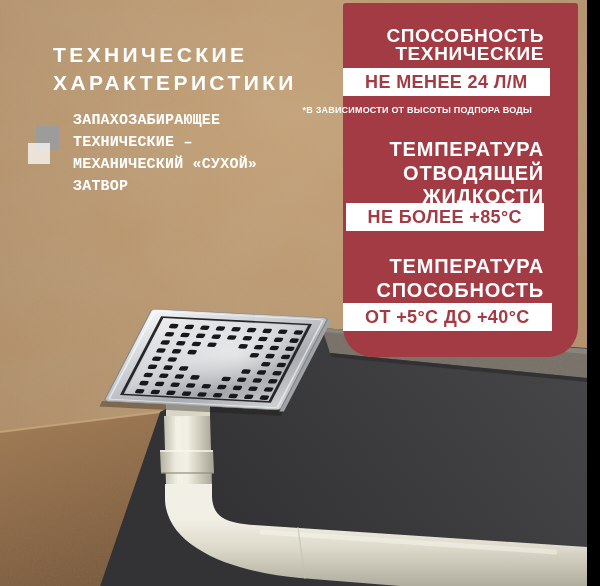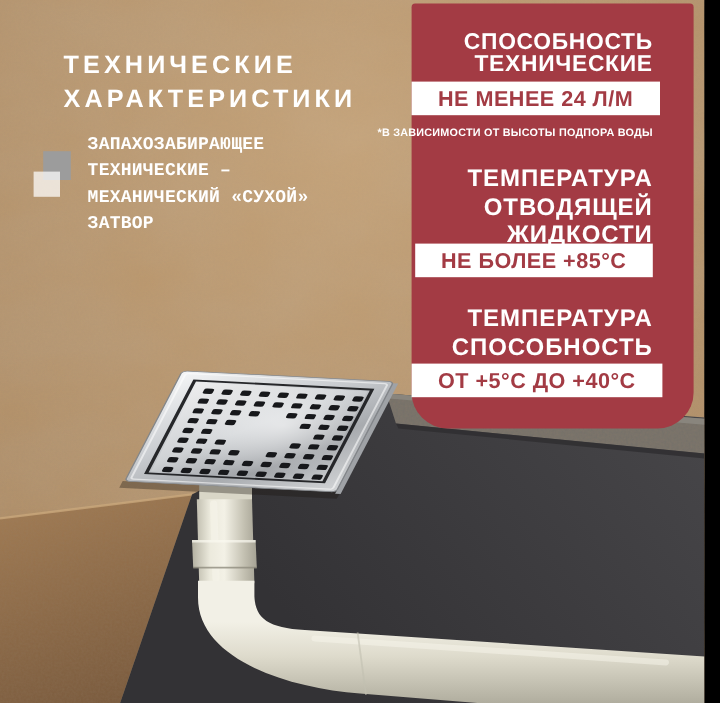--- a/index.html
+++ b/index.html
@@ -36,21 +36,21 @@
   .spec-h{position:absolute;right:34px;text-align:right;font-weight:800;white-space:nowrap;}
   .spec-h.small{font-size:19px;line-height:18px;letter-spacing:0.6px;}
   .spec-h.big{font-size:20px;line-height:23.5px;letter-spacing:0.8px;}
   .valuerow{position:absolute;right:34px;left:0;text-align:right;}
   .valuebox{
     display:inline-block;background:var(--value_bg,#fff);color:var(--value_text,#A33B44);
     height:28px;line-height:29px;padding:0 22px;
     font-size:18px;font-weight:800;letter-spacing:0.4px;white-space:nowrap;
   }
   .note{
-    position:absolute;right:34px;text-align:left;
+    position:absolute;right:46px;text-align:left;
     font-size:9px;font-weight:700;letter-spacing:0.2px;white-space:nowrap;
   }
 </style>
 </head>
 <body>
 
 <div class="stage">
 
   <svg class="scene" width="587" height="586" viewBox="0 0 587 586" aria-hidden="true">
     <defs>

